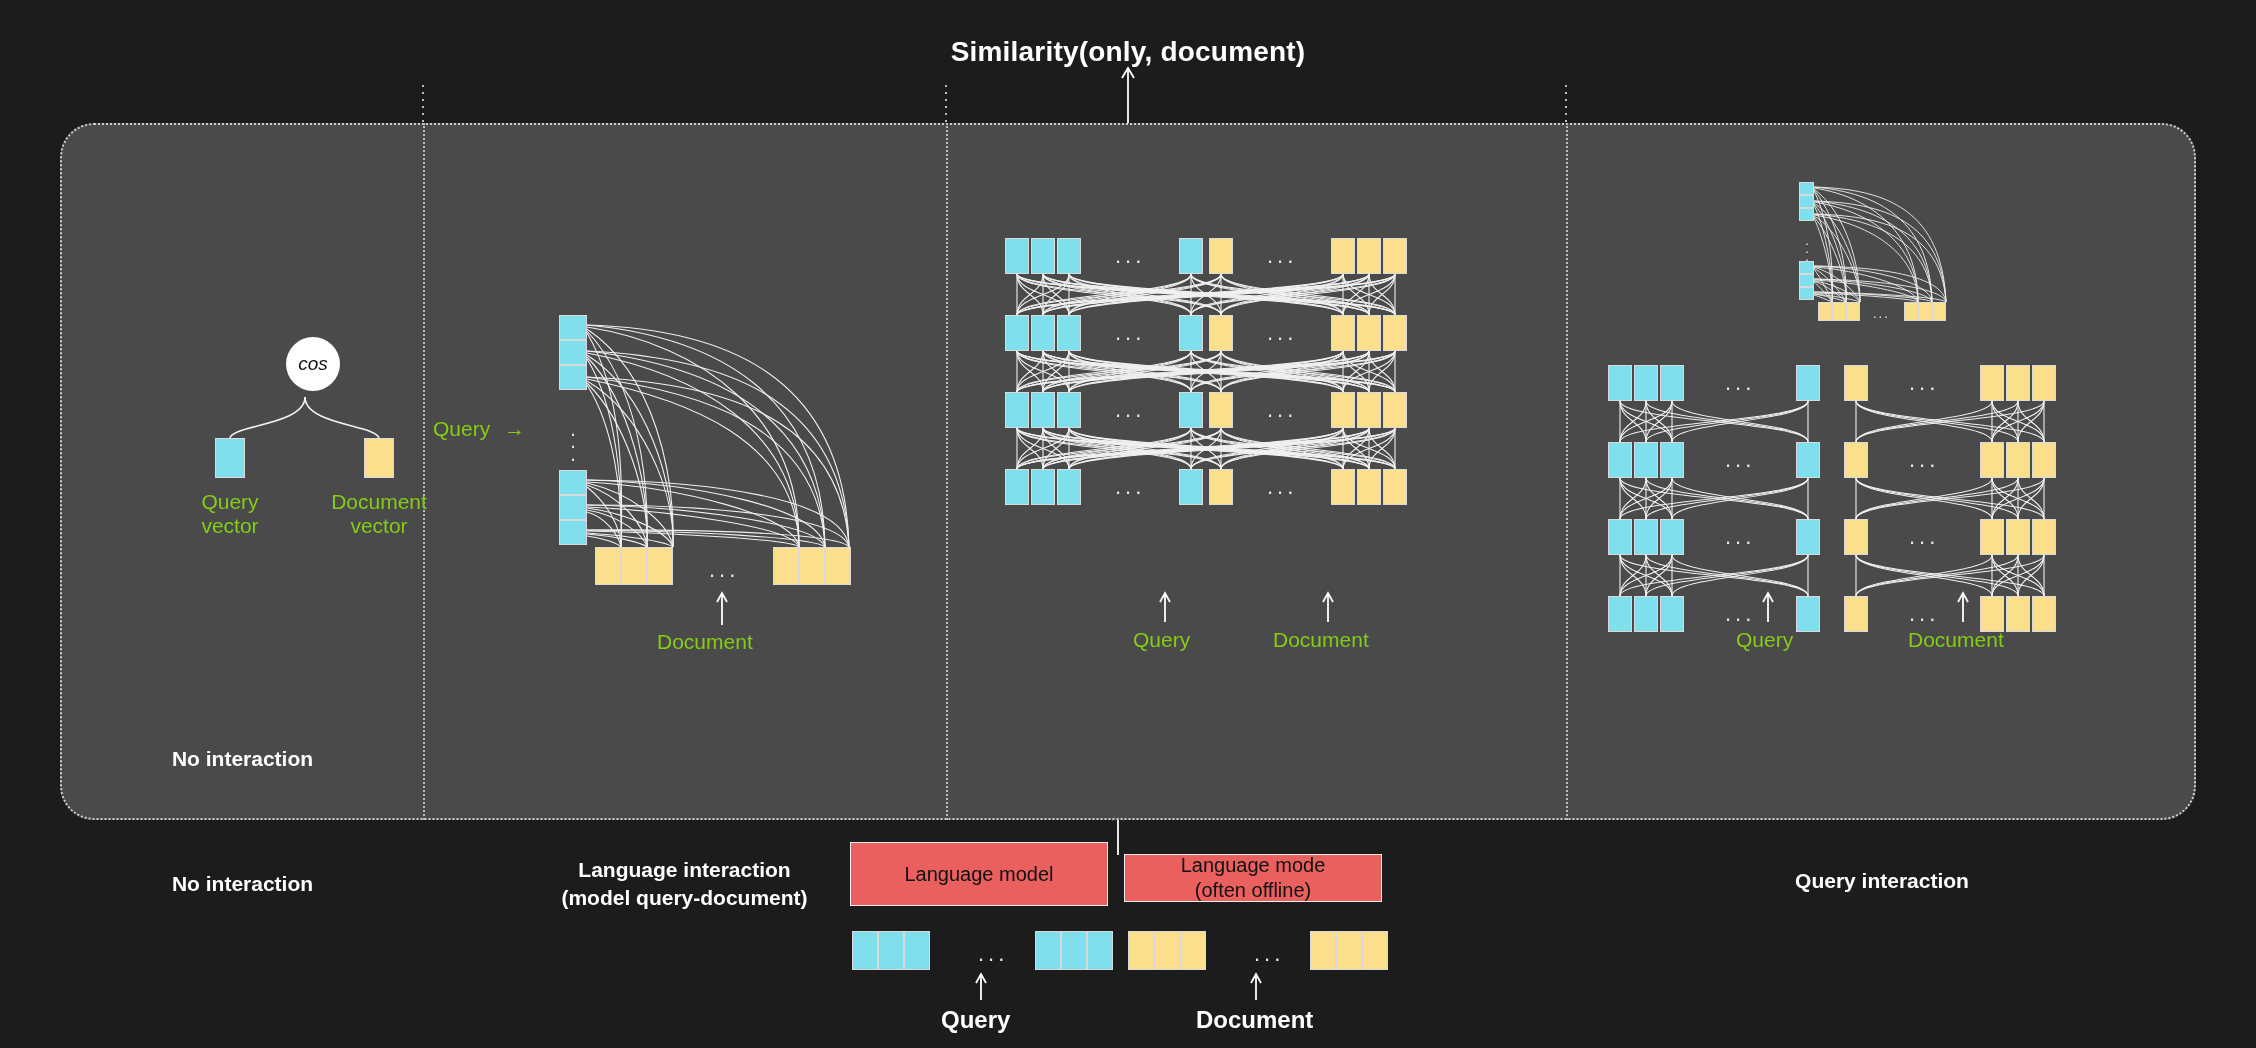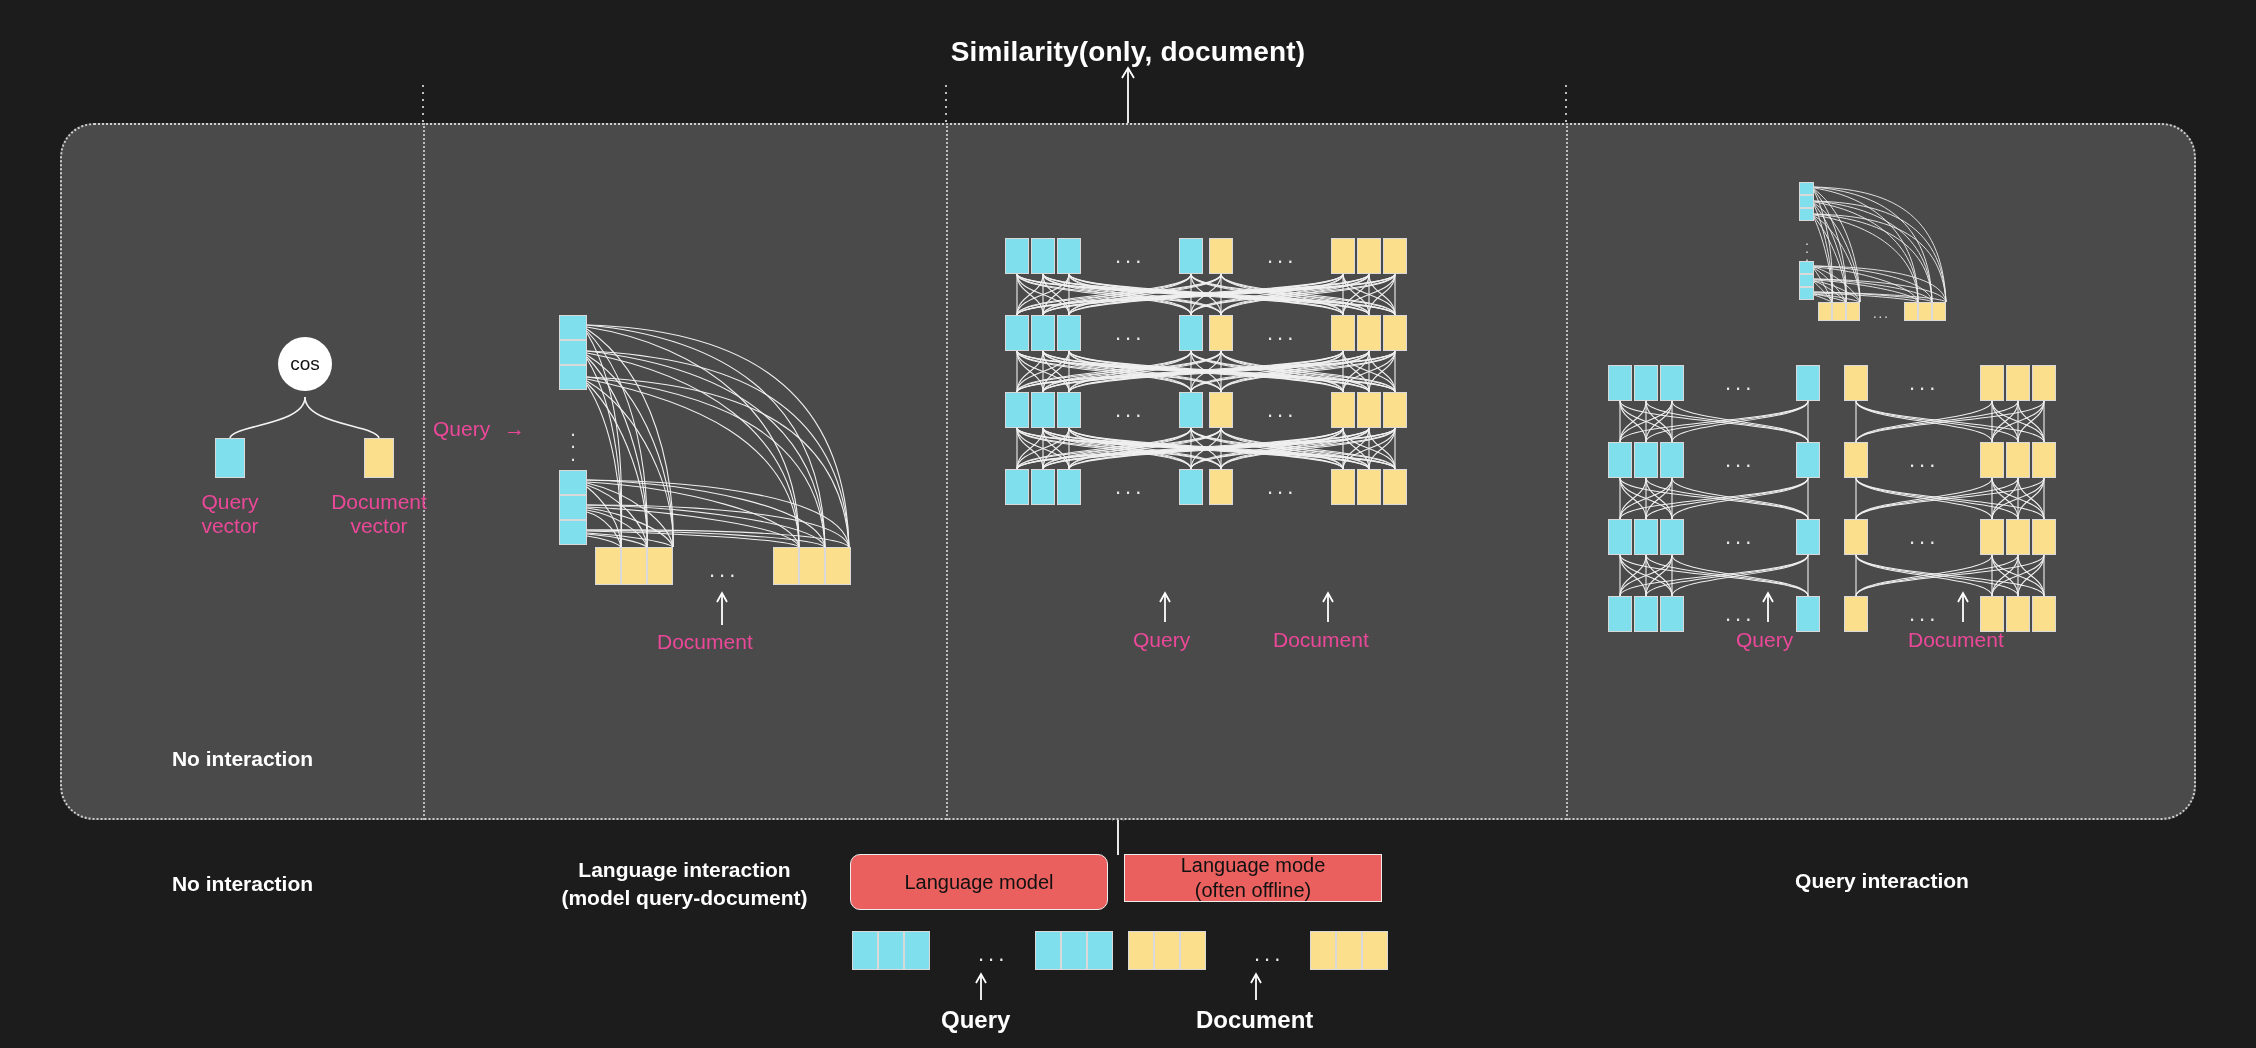--- a/index.html
+++ b/index.html
@@ -4,21 +4,21 @@
 <style>
   html,body{margin:0;padding:0;background:#1c1c1c;}
   body{width:2256px;height:1048px;position:relative;overflow:hidden;
        font-family:"Liberation Sans","DejaVu Sans",sans-serif;color:#ffffff;}
   .abs{position:absolute;}
   #title{left:0;top:36px;width:2256px;text-align:center;font-size:28px;font-weight:bold;letter-spacing:.2px;}
   #panel-board{left:60px;top:123px;width:2136px;height:697px;background:#4a4a4a;
                border:2px dotted #cfcfcf;border-radius:34px;box-sizing:border-box;}
   .divider{width:0;border-left:2px dotted #bdbdbd;}
   .panel-label{text-align:center;font-size:21px;font-weight:bold;line-height:1.32;color:#ffffff;}
-  .cap{font-size:21px;color:#ec4899;white-space:nowrap;}
+  .cap{font-size:21px;color:#84cc16;white-space:nowrap;}
   .cap-b{font-size:24px;font-weight:bold;color:#ffffff;white-space:nowrap;}
   .tok{position:absolute;box-sizing:border-box;border:1.5px solid #d9d9d9;}
   .tok.q{background:#80dfec;}
   .tok.d{background:#fbdf8d;}
   .dots{position:absolute;color:#e8e8e8;font-size:22px;letter-spacing:4px;line-height:1;}
   .vdots{position:absolute;color:#e8e8e8;font-size:20px;line-height:.62;text-align:center;}
   .lmbox{position:absolute;background:#e9605f;border:1.5px solid #ededed;box-sizing:border-box;
          color:#111111;font-size:20px;display:flex;align-items:center;justify-content:center;
          text-align:center;line-height:1.25;}
   #cos-circle{position:absolute;background:#ffffff;border-radius:50%;color:#111111;
@@ -53,21 +53,21 @@
 
 <div class="abs divider" style="left:423px;top:123px;height:697px;"></div>
 <div class="abs divider" style="left:946px;top:123px;height:697px;"></div>
 <div class="abs divider" style="left:1566px;top:123px;height:697px;"></div>
 
 <div class="abs" style="left:62px;top:125px;width:361px;height:693px;">
   <svg width="361" height="693">
     <path class="ln" d="M243,272 C243,300 170,300 168,313"></path>
     <path class="ln" d="M243,272 C243,300 314,300 317,313"></path>
   </svg>
-  <div id="cos-circle" style="left:216px;top:212px;width:54px;height:54px;">
+  <div id="cos-circle" style="left:224px;top:212px;width:54px;height:54px;font-style:italic;">
     <span>cos</span>
   </div>
   <div class="tok q" style="left:153px;top:313px;width:30px;height:40px;"></div>
   <div class="tok d" style="left:302px;top:313px;width:30px;height:40px;"></div>
   <div class="abs" style="left:40px;top:365px;width:256px;text-align:center;">
     <div class="cap">Query</div>
     <div class="cap">vector</div>
   </div>
   <div class="abs" style="left:189px;top:365px;width:256px;text-align:center;">
     <div class="cap">Document</div>
@@ -629,21 +629,21 @@
       <div class="dots" style="left: 341px; top: 478px;">...</div>
     </div>
   <div class="abs cap" style="left:168px;top:503px;">Query</div>
   <div class="abs cap" style="left:340px;top:503px;">Document</div>
   <div class="abs panel-label" style="left:0;top:742px;width:628px;">
     <div>Query interaction</div>
   </div>
 </div>
 
 <div class="abs" style="left:0;top:840px;width:2256px;height:208px;">
-  <div class="lmbox" style="left:850px;top:14px;width:258px;height:56px;border-radius:10px;">
+  <div class="lmbox" style="left:850px;top:2px;width:258px;height:64px;">
     <span>Language model</span>
   </div>
   <div class="lmbox" style="left:1124px;top:14px;width:258px;height:48px;flex-direction:column;">
     <span>Language mode</span>
     <span>(often offline)</span>
   </div>
 
   <div class="tok q" style="left:852px;top:91px;width:26px;height:39px;"></div>
   <div class="tok q" style="left:878px;top:91px;width:26px;height:39px;"></div>
   <div class="tok q" style="left:904px;top:91px;width:26px;height:39px;"></div>

